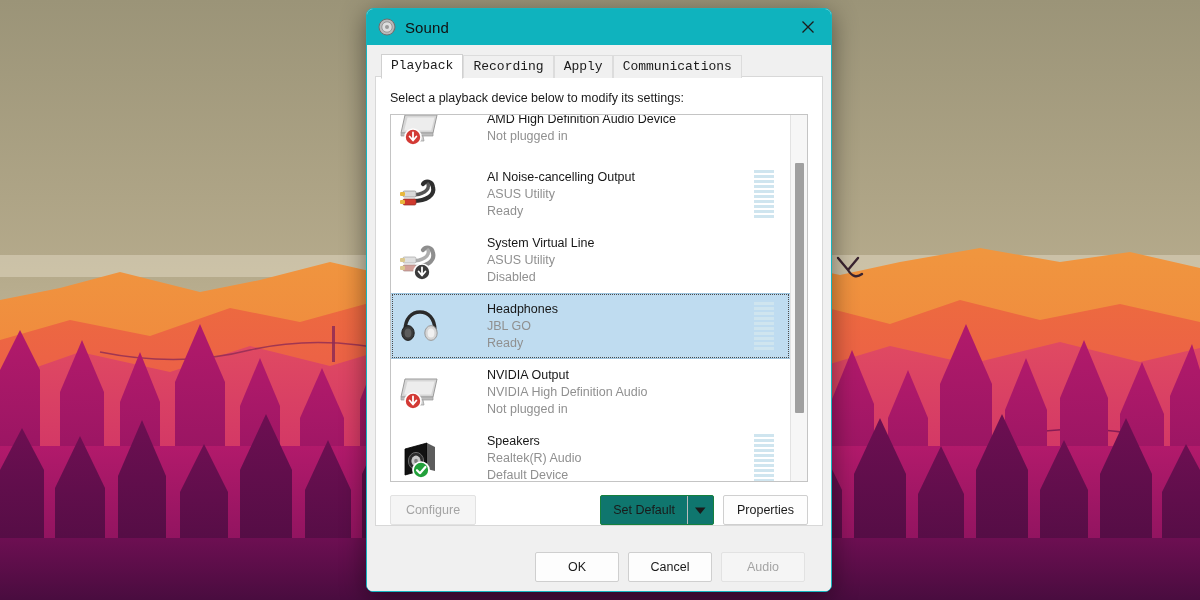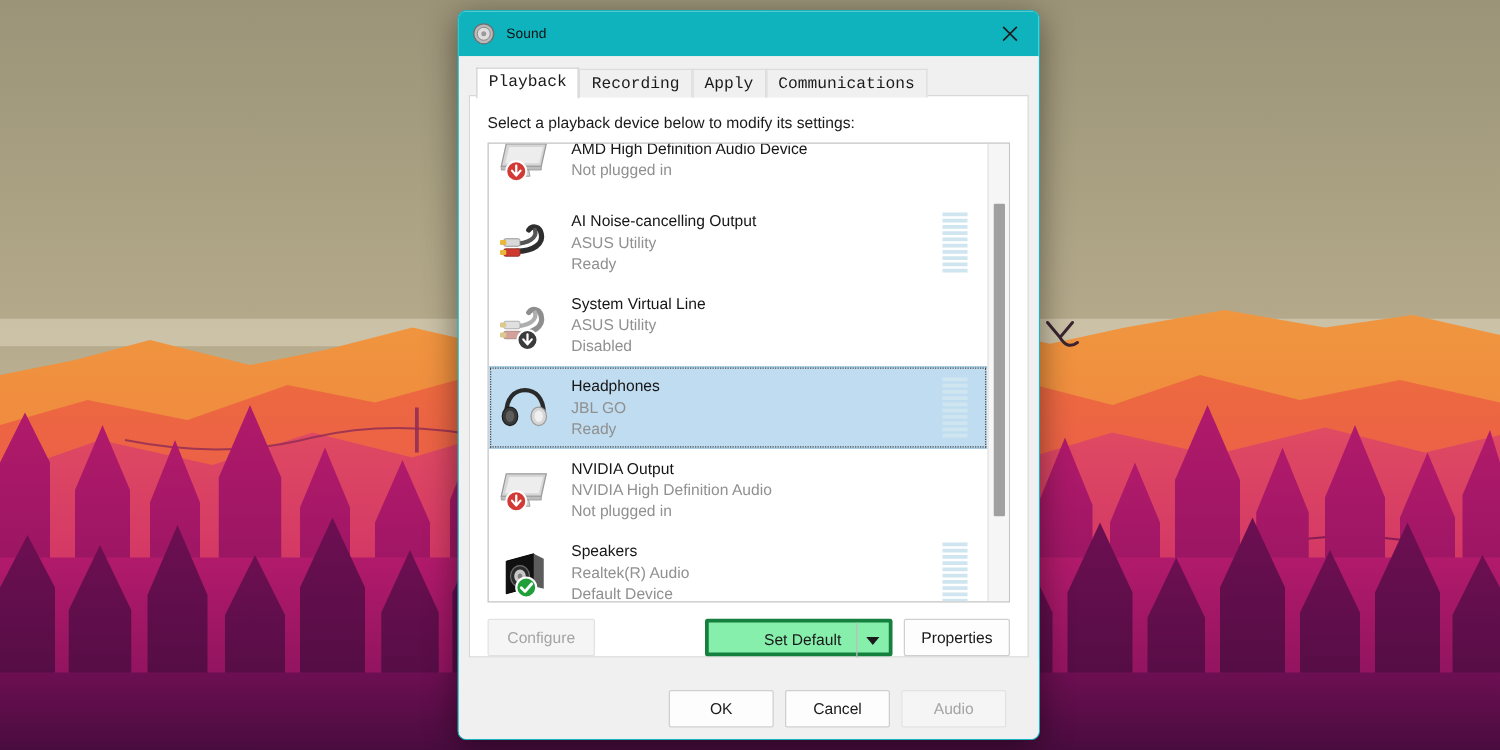--- a/index.html
+++ b/index.html
@@ -32,21 +32,21 @@
     height: 36px;
     background: #0fb3be;
     display: flex;
     align-items: center;
     padding: 0 0 0 11px;
     flex: 0 0 auto;
     position: relative;
   }
   #title-icon { width: 18px; height: 18px; flex: 0 0 auto; }
   #title-text {
-    font-size: 11px;
+    font-size: 15px;
     color: #111;
     margin-left: 9px;
     letter-spacing: .1px;
   }
   #close-button {
     position: absolute;
     right: 0; top: 0;
     width: 46px; height: 36px;
     display: flex; align-items: center; justify-content: center;
     cursor: default;
@@ -129,20 +129,21 @@
     left: 0; top: -20px;
     right: 17px;
   }
   .device-row {
     display: flex;
     align-items: center;
     height: 66px;
     padding: 0 0 0 6px;
     position: relative;
     cursor: default;
+    gap: 30px;
   }
   .device-row.selected {
     background: #bfdcf0;
     outline: 1px dotted #4a4a4a;
     outline-offset: -2px;
     border-top: 1px solid #9fc6e0;
     border-bottom: 1px solid #9fc6e0;
     height: 66px;
   }
   .device-icon { width: 46px; height: 46px; flex: 0 0 auto; position: relative; }
@@ -211,25 +212,24 @@
     padding: 0 14px;
     cursor: default;
     white-space: nowrap;
   }
   .btn.disabled { color: #a4a4a4; background: #f5f5f5; border-color: #e2e2e2; }
   #configure-button { width: 86px; padding: 0; }
   #spacer { flex: 1 1 auto; }
   #set-default-group {
     display: flex;
     height: 30px;
-    border: 3px solid #15803d;
+    border: 1px solid #15803d;
     border-radius: 2px;
-    background: #86efac;
+    background: #0f766e;
     margin-right: 9px;
-    padding-left: 32px;
   }
   #set-default-button {
     border: none; background: transparent;
     height: 28px; padding: 0 12px;
     font-size: 12.5px; color: #1a1a1a;
     font-family: "Liberation Sans", sans-serif;
     cursor: default;
   }
   #set-default-arrow {
     width: 26px; height: 28px;

